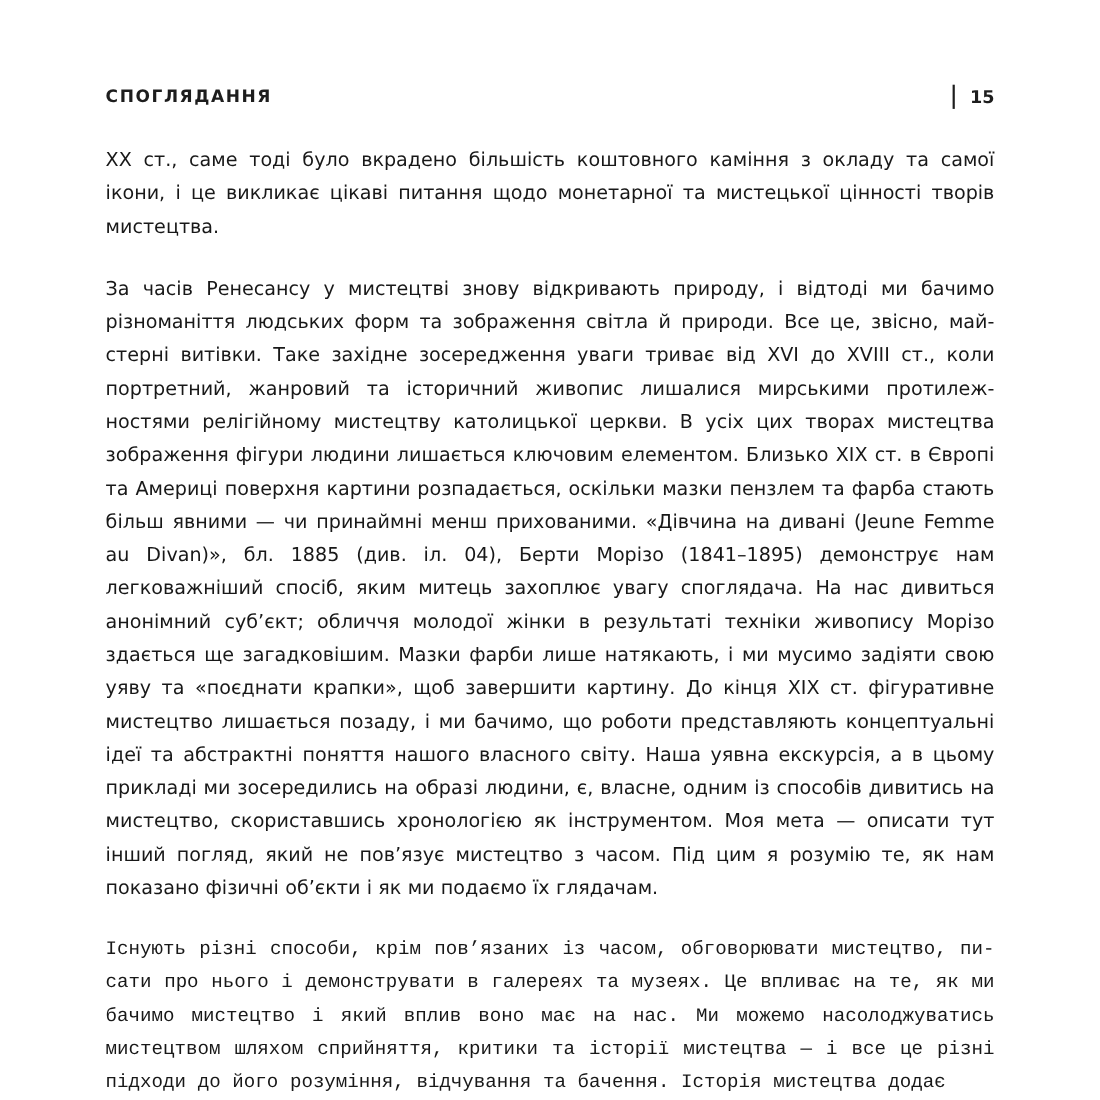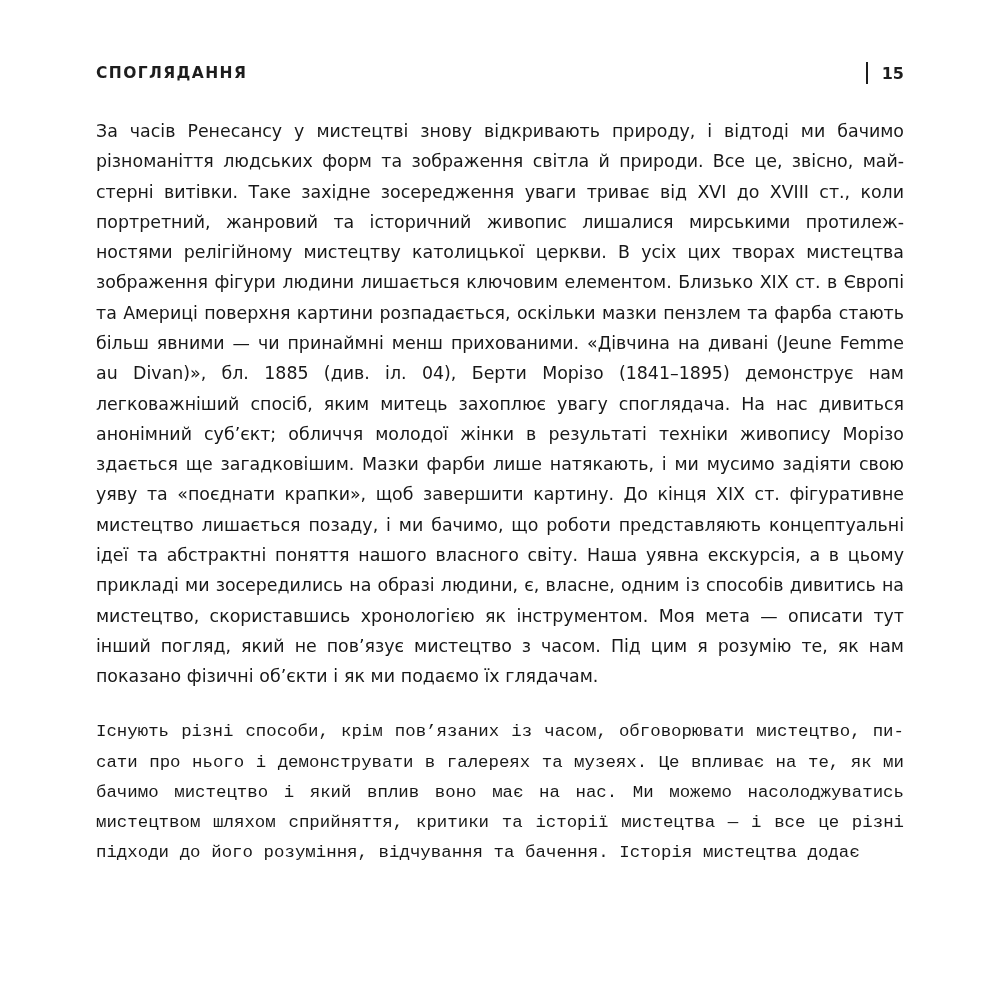--- a/index.html
+++ b/index.html
@@ -12,21 +12,21 @@
     height: 1000px;
     font-family: "DejaVu Sans", sans-serif;
     color: #1a1a1a;
     position: relative;
     overflow: hidden;
   }
   .page {
     box-sizing: border-box;
     width: 1000px;
     height: 1000px;
-    padding: 56px 96px 0 96px;
+    padding: 71px 96px 0 96px;
     position: relative;
   }
   .running-head {
     display: flex;
     align-items: center;
     justify-content: space-between;
     height: 34px;
     margin-bottom: 26px;
   }
   .running-head-title {
@@ -74,17 +74,18 @@
 
   <div class="running-head">
     <span class="running-head-title">СПОГЛЯДАННЯ</span>
     <span class="folio-group">
       <span class="folio-rule"></span>
       <span class="folio-number">15</span>
     </span>
   </div>
 
   <div class="body-copy">
+    <p>XX ст., саме тоді було вкрадено більшість коштовного каміння з окладу та самої ікони, і це викликає цікаві питання щодо монетарної та мистецької цінності тво­рів мистецтва.</p>
     <p>За часів Ренесансу у мистецтві знову відкривають природу, і відтоді ми бачимо різноманіття людських форм та зображення світла й природи. Все це, звісно, май­стерні витівки. Таке західне зосередження уваги триває від XVI до XVIII ст., коли портретний, жанровий та історичний живопис лишалися мирськими протилеж­ностями релігійному мистецтву католицької церкви. В усіх цих творах мистецт­ва зображення фігури людини лишається ключовим елементом. Близько XIX ст. в Європі та Америці поверхня картини розпадається, оскільки мазки пензлем та фарба стають більш явними — чи принаймні менш прихованими. «Дівчина на дивані (Jeune Femme au Divan)», бл. 1885 (див. іл. 04), Берти Морізо (1841–1895) демонструє нам легковажніший спосіб, яким митець захоплює увагу споглядача. На нас дивиться анонімний суб’єкт; обличчя молодої жінки в результаті техні­ки живопису Морізо здається ще загадковішим. Мазки фарби лише натякають, і ми мусимо задіяти свою уяву та «поєднати крапки», щоб завершити картину. До кінця XIX ст. фігуративне мистецтво лишається позаду, і ми бачимо, що роботи представляють концептуальні ідеї та абстрактні поняття нашого власного світу. Наша уявна екскурсія, а в цьому прикладі ми зосередились на образі людини, є, власне, одним із способів дивитись на мистецтво, скориставшись хронологією як інструментом. Моя мета — описати тут інший погляд, який не пов’язує мис­тецтво з часом. Під цим я розумію те, як нам показано фізичні об’єкти і як ми подаємо їх глядачам.</p>
     <p>Існують різні способи, крім пов’язаних із часом, обговорювати мистецтво, пи­сати про нього і демонструвати в галереях та музеях. Це впливає на те, як ми бачимо мистецтво і який вплив воно має на нас. Ми можемо насолоджуватись мистецтвом шляхом сприйняття, критики та історії мистецтва — і все це різ­ні підходи до його розуміння, відчування та бачення. Історія мистецтва додає</p>
   </div>
 
 </div>
 
 </body></html>

